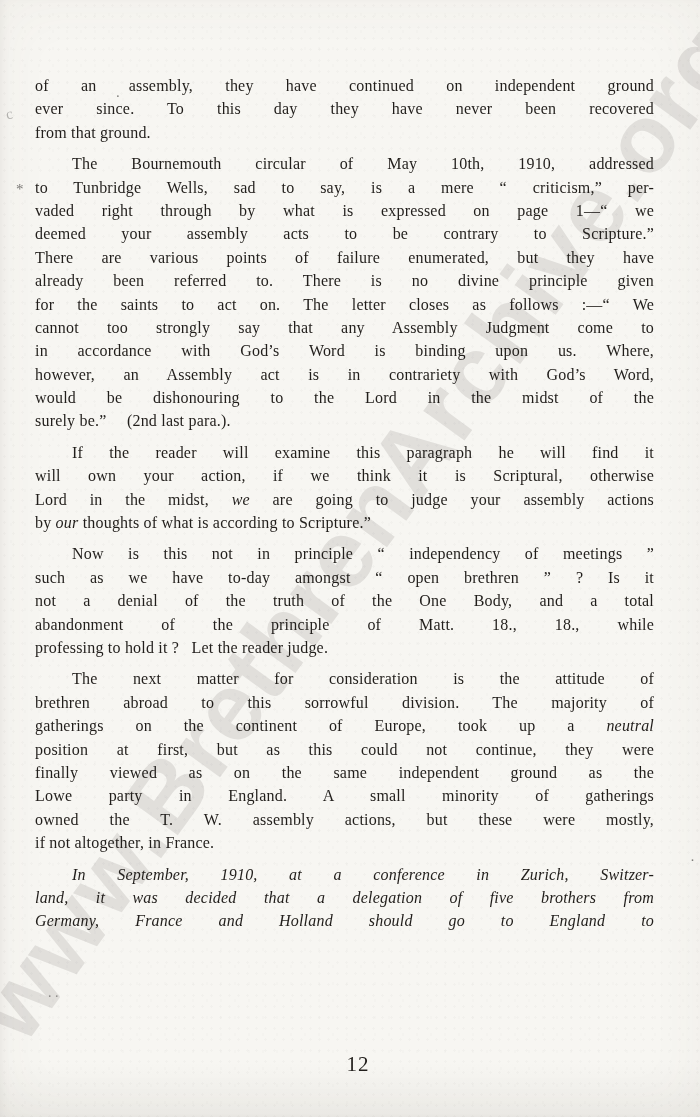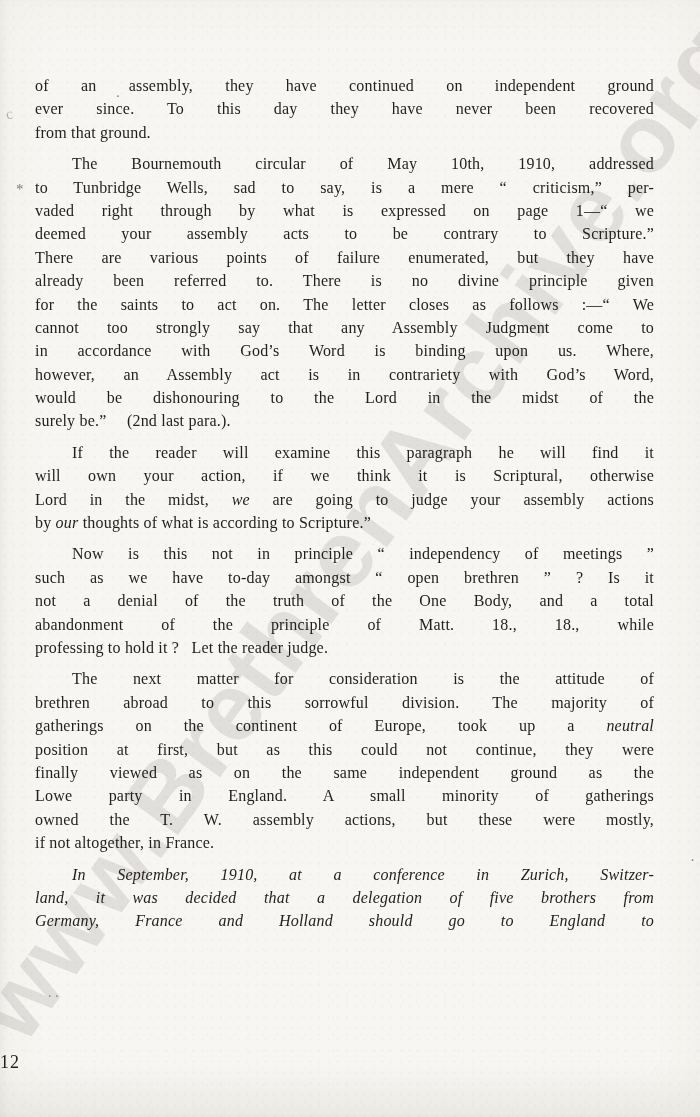--- a/index.html
+++ b/index.html
@@ -52,22 +52,23 @@
     text-align-last:justify;
     white-space:normal;
     height:23.4px;
     overflow:visible;
   }
   .line.plain{text-align-last:left;}
   .para.indent .line:first-child{text-indent:37px;}
   .line i{font-style:italic;}
   .page-number{
     position:absolute;
-    left:0;right:0;top:1052px;
-    font-size:18px;
+    left:16px;right:0;top:1052px;
+    text-align:center;
+    font-size:21px;
     letter-spacing:1px;
     z-index:2;
   }
   .mark{
     position:absolute;
     z-index:2;
     color:#1e1c1a;
     font-family:"Liberation Serif",serif;
     pointer-events:none;
   }

